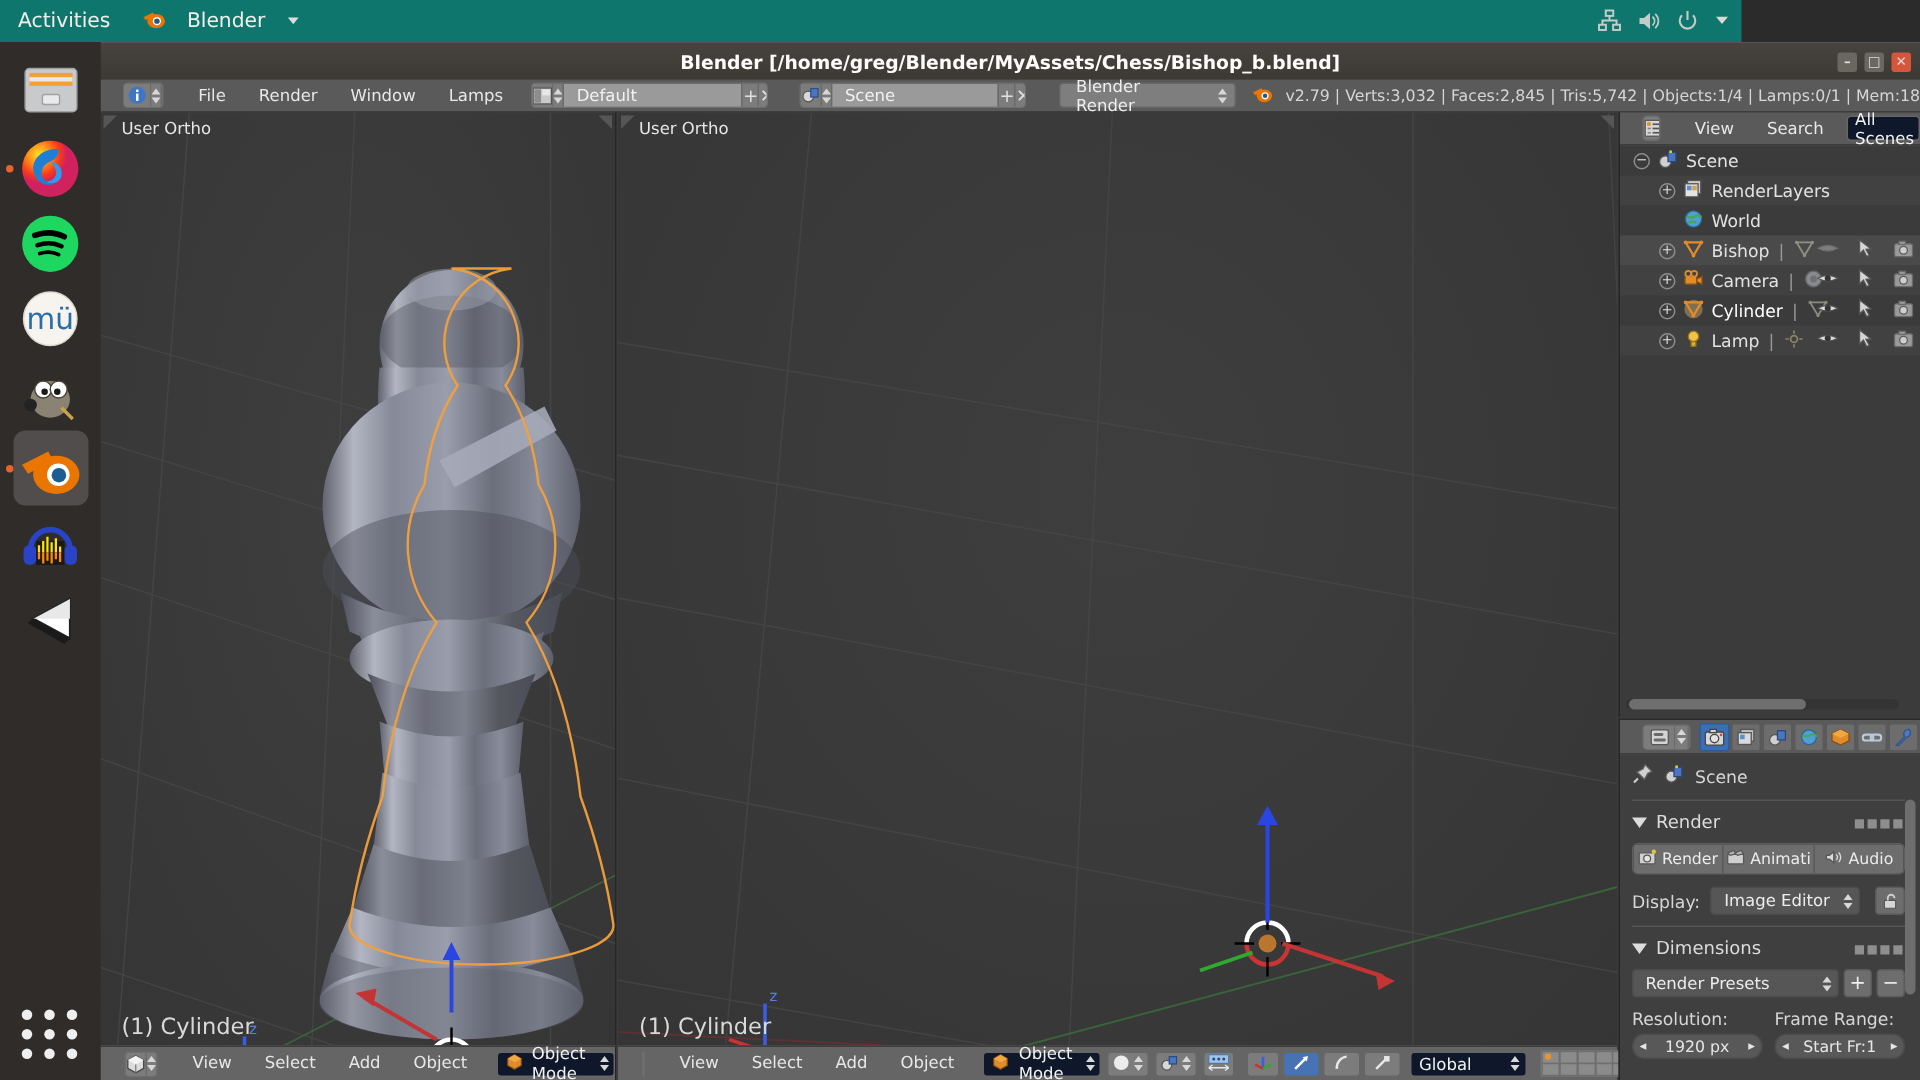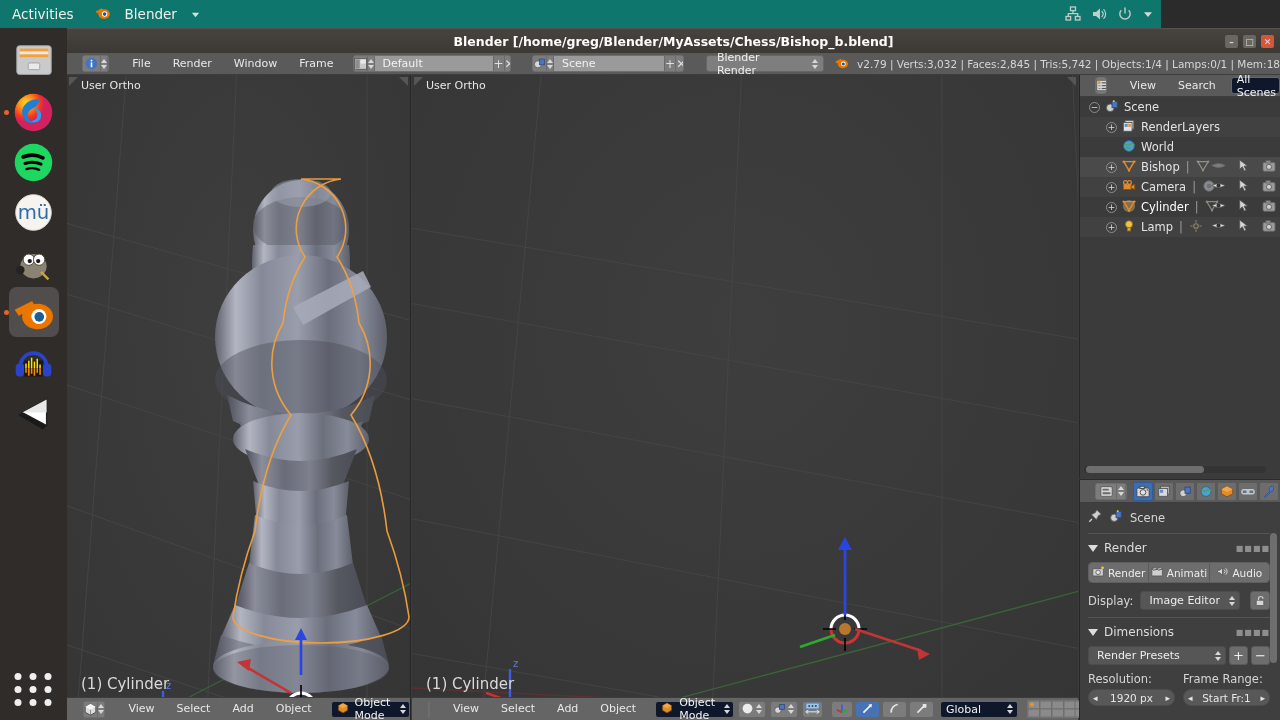--- a/index.html
+++ b/index.html
@@ -348,21 +348,21 @@
         </div>
         <div class="spin">
             <b class="up"></b>
             <b class="dn"></b>
           </div>
       </div>
 
       <div class="bl-menu">File</div>
       <div class="bl-menu">Render</div>
       <div class="bl-menu">Window</div>
-      <div class="bl-menu">Frame</div>
+      <div class="bl-menu">Lamps</div>
 
       <div class="bl-ctl" style="margin-left:8px">
         <div class="bl-ctl-ico">
           <svg width="13" height="12" viewBox="0 0 16 14">
             <rect x="0.5" y="0.5" width="15" height="13" fill="#c9c9c9" stroke="#555"></rect>
             <rect x="1.5" y="1.5" width="5.5" height="11" fill="#8d8d8d"></rect>
             <rect x="8" y="1.5" width="6.5" height="5" fill="#e8e8e8"></rect>
           </svg>
         </div>
         <div class="spin">

